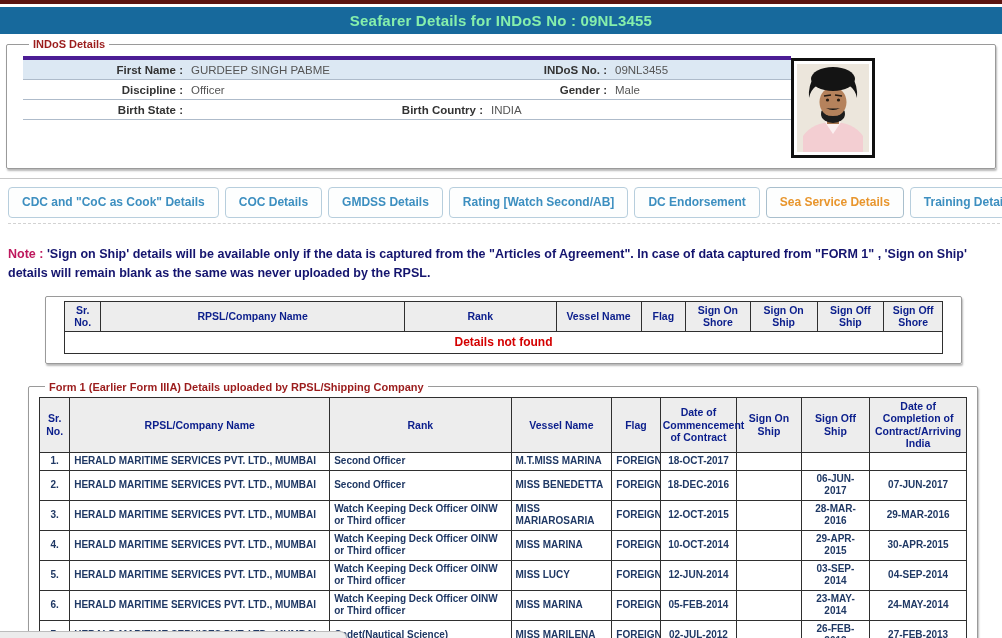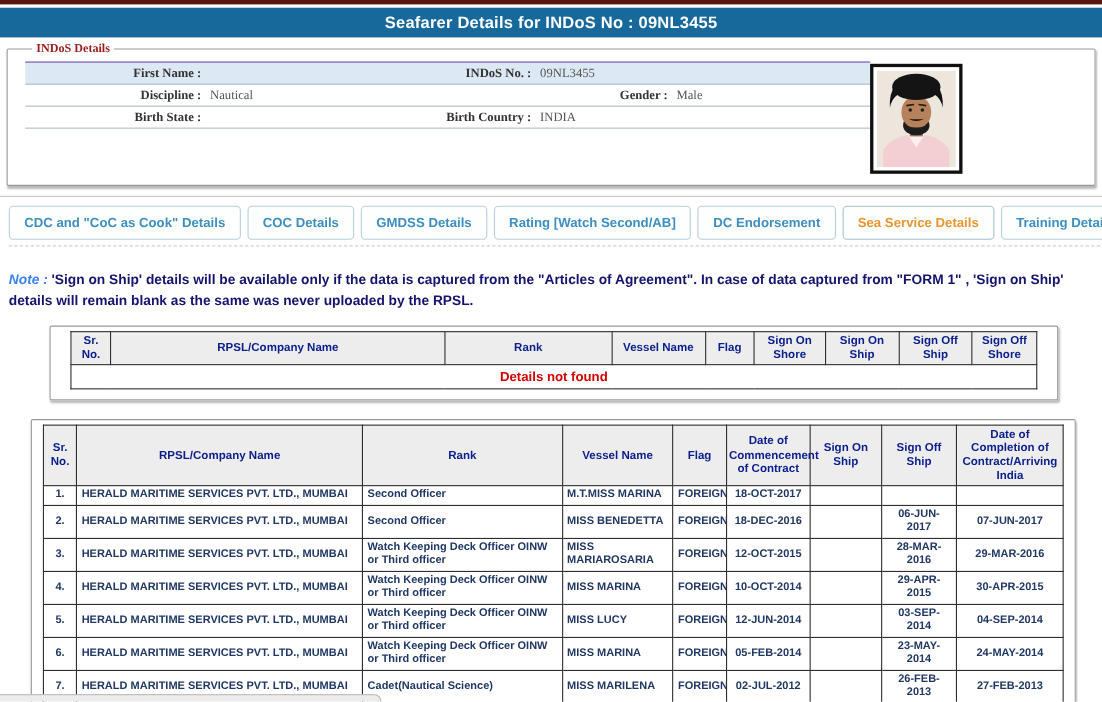--- a/index.html
+++ b/index.html
@@ -6,31 +6,31 @@
   html,body { margin:0; padding:0; }
   body {
     width:1002px; height:638px; position:relative; overflow:hidden;
     background:#ffffff; font-family:"Liberation Sans","DejaVu Sans",sans-serif;
   }
   .top-maroon { height:4px; background:#5c1410; }
   .title-bar {
     margin-top:3px; height:27px; background:#17699c;
     display:flex; align-items:center; justify-content:center;
   }
-  .title-bar .page-title { color:#ffffff; font-weight:bold; font-size:15px; letter-spacing:.2px; }
+  .title-bar .page-title { color:#86efac; font-weight:bold; font-size:15px; letter-spacing:.2px; }
 
   fieldset {
     border:1px solid #9a9a9a; border-radius:2px; margin:0; padding:0;
     box-shadow:1px 2px 2px rgba(0,0,0,.28); background:#fff;
   }
   legend { font-weight:bold; font-size:11px; color:#9b1c1c; padding:0 4px; margin-left:6px; }
 
-  .indos-fieldset { margin:4px 6px 0 6px; padding:4px 24px 10px 16px;font-family:Liberation Serif, serif; }
+  .indos-fieldset { margin:4px 6px 0 6px; padding:4px 24px 10px 16px; }
   .indos-body { display:flex; align-items:flex-start; }
-  .field-grid { width:768px; border-top:1px solid #4c1d95; margin-top:2px; }
+  .field-grid { width:768px; border-top:4px solid #4c1d95; margin-top:2px; }
   .frow {
     display:grid; grid-template-columns:166px 300px 124px 1fr;
     align-items:center; min-height:20px; border-bottom:1px solid #aebbca;
   }
   .frow.stripe { background:#dce8f3; }
   .flabel { font-size:11.5px; font-weight:bold; color:#333; text-align:right; padding-right:6px; }
   .fvalue { font-size:11.5px; color:#555; padding-left:2px; }
 
   .photo-wrap { margin-left:auto; margin-right:96px; margin-top:4px;
     border:3px solid #101010; background:#ffffff; padding:3px; }
@@ -43,21 +43,21 @@
     border-bottom:1px dashed #d2d2d2; width:calc(100% - 10px);
   }
   .tab {
     border:1px solid #b7cedd; border-radius:4px; background:#fdfefe;
     color:#3d8fc0; font-weight:bold; font-size:12px; padding:7px 13px 8px;
     white-space:nowrap; cursor:pointer;
   }
   .tab.active { color:#e8962e; border-color:#a9bfcd; }
 
   .note { margin:21px 8px 0 8px; font-size:12.5px; font-weight:bold; color:#14146e; line-height:1.5; }
-  .note .note-prefix { color:#3b82f6;font-style:italic; }
+  .note .note-prefix { color:#be185d; }
 
   .articles-fieldset { margin:13px 40px 0 45px; padding:2px 18px 9px 18px; }
   .form1-fieldset   { margin:17px 24px 0 28px; padding:2px 10px 9px 10px; }
 
   table { border-collapse:collapse; width:100%; table-layout:fixed; margin-top:2px; }
   th, td { border:1px solid #2f2f2f; }
   th {
     background:#ededed; color:#0b1e8c; font-weight:bold; font-size:10.5px;
     text-align:center; padding:2px 2px; line-height:1.2;
   }
@@ -101,26 +101,27 @@
 <div class="title-bar">
   <span class="page-title">Seafarer Details for INDoS No : 09NL3455</span>
 </div>
 
 <fieldset class="indos-fieldset">
   <legend>INDoS Details</legend>
   <div class="indos-body">
     <div class="field-grid">
         <div class="frow stripe">
           <div class="flabel">First Name :</div>
+          <div class="fvalue">GURDEEP SINGH PABME</div>
           <div class="flabel">INDoS No. :</div>
           <div class="fvalue">09NL3455</div>
         </div>
         <div class="frow">
           <div class="flabel">Discipline :</div>
-          <div class="fvalue">Nautical</div>
+          <div class="fvalue">Officer</div>
           <div class="flabel">Gender :</div>
           <div class="fvalue">Male</div>
         </div>
         <div class="frow">
           <div class="flabel">Birth State :</div>
           <div class="flabel">Birth Country :</div>
           <div class="fvalue">INDIA</div>
         </div>
       </div>
     <div class="photo-wrap">
@@ -176,20 +177,21 @@
       </thead>
     <tbody>
       <tr>
         <td class="empty-cell" colspan="9">Details not found</td>
       </tr>
     </tbody>
   </table>
 </fieldset>
 
 <fieldset class="form1-fieldset">
+  <legend>Form 1 (Earlier Form IIIA) Details uploaded by RPSL/Shipping Company</legend>
   <table class="form1-table">
     <thead>
         <tr>
           <th>Sr. No.</th>
           <th>RPSL/Company Name</th>
           <th>Rank</th>
           <th>Vessel Name</th>
           <th>Flag</th>
           <th>Date of Commencement of Contract</th>
           <th>Sign On Ship</th>

